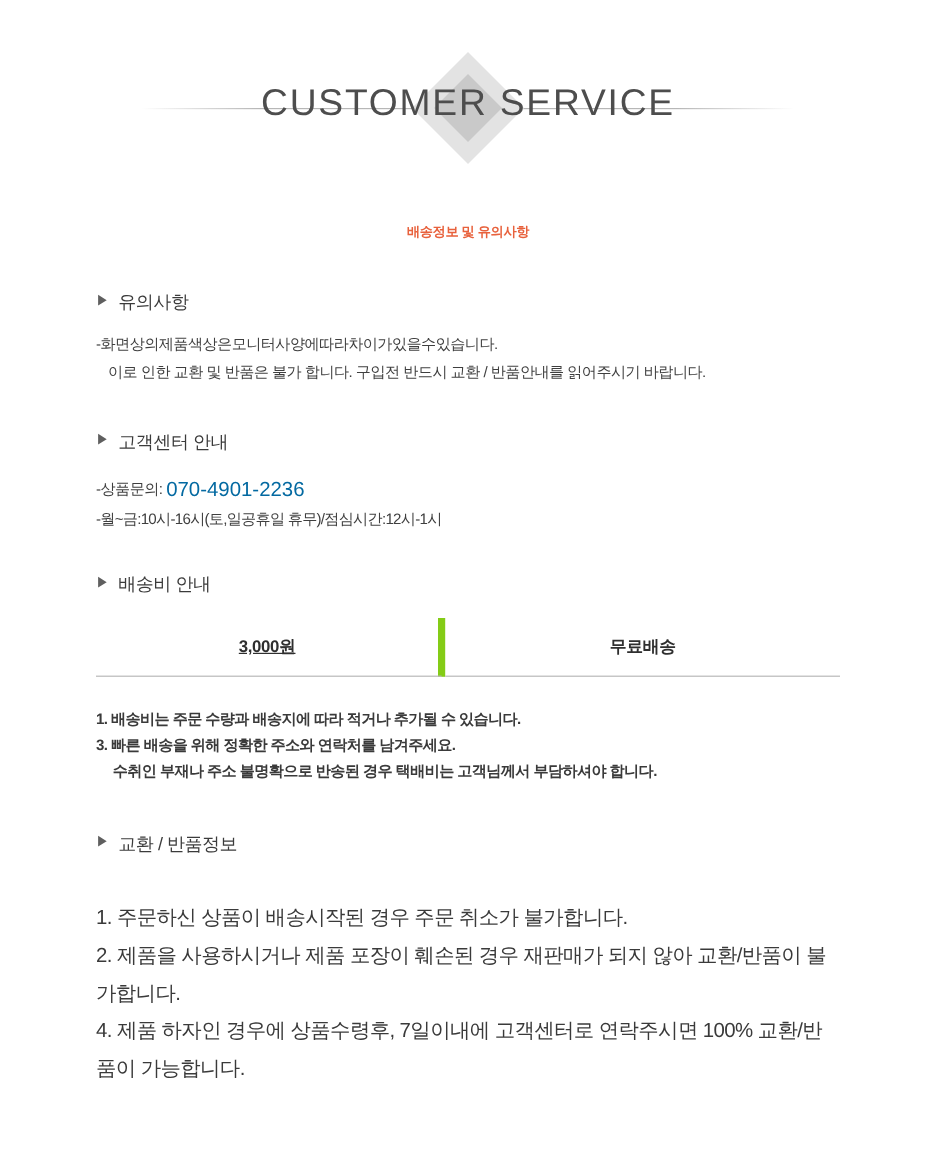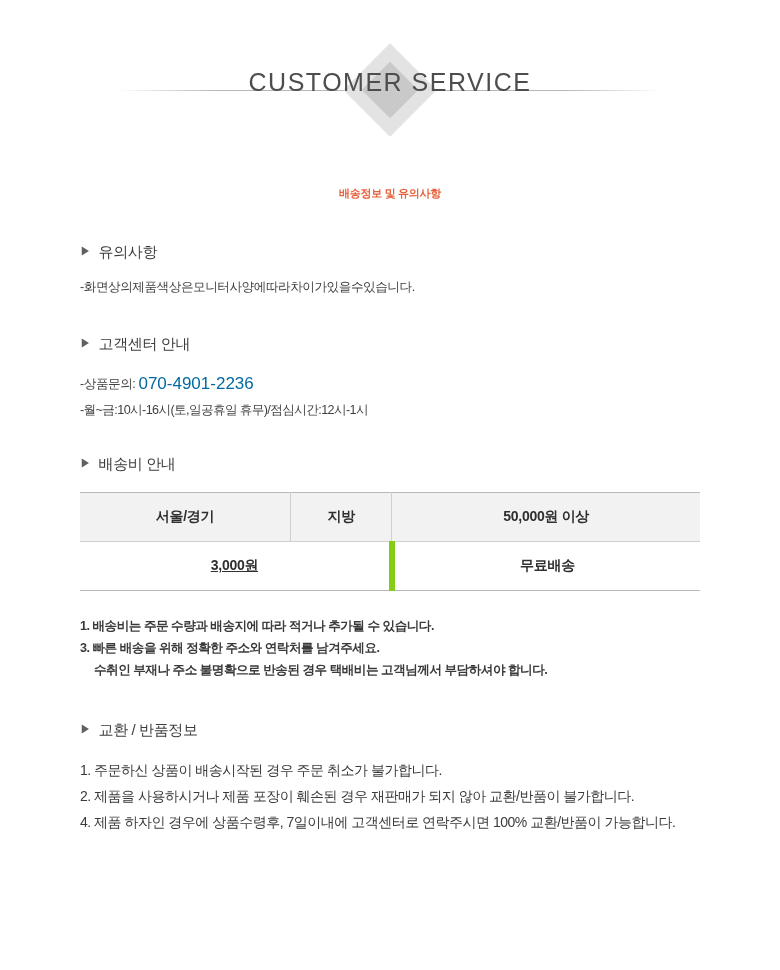--- a/index.html
+++ b/index.html
@@ -56,21 +56,21 @@
     margin-top: -20px;
     background: #c9c9c9;
     transform: rotate(45deg);
   }
   .header-title {
     position: absolute;
     top: 28px;
     left: 0;
     width: 100%;
     text-align: center;
-    font-size: 25px;
+    font-size: 31px;
     letter-spacing: 1.5px;
     color: #4d4d4d;
     font-weight: 400;
   }
 
   
   .intro {
     text-align: center;
     margin-top: 26px;
   }
@@ -172,22 +172,22 @@
     color: #3a3a3a;
     line-height: 1.75;
     letter-spacing: -0.5px;
     font-weight: 700;
   }
   .notes .sub {
     padding-left: 14px;
   }
 
   .return-list {
-    margin-top: 18px;
-    font-size: 14px;
+    margin-top: 36px;
+    font-size: 17px;
     color: #3a3a3a;
     line-height: 1.85;
     letter-spacing: -0.5px;
   }
   .u-strong {
     font-weight: 700;
     text-decoration: underline;
     text-underline-offset: 3px;
   }
 </style>
@@ -208,20 +208,21 @@
   </div>
 
   <div class="content">
 
     <div class="block-notice">
       <div class="sec-head">
         <span class="tri">▶</span>
         <span>유의사항</span>
       </div>
       <div class="body-line">-화면상의제품색상은모니터사양에따라차이가있을수있습니다.</div>
+      <div class="body-line indent">이로 인한 교환 및 반품은 불가 합니다. 구입전 반드시 교환 / 반품안내를 읽어주시기 바랍니다.</div>
     </div>
 
     <div class="block-center">
       <div class="sec-head">
         <span class="tri">▶</span>
         <span>고객센터 안내</span>
       </div>
       <div class="body-line">
         <span>-상품문의:</span>
         <span class="phone">070-4901-2236</span>
@@ -230,25 +231,20 @@
     </div>
 
     <div class="block-ship">
       <div class="sec-head">
         <span class="tri">▶</span>
         <span>배송비 안내</span>
       </div>
 
       <table class="fee">
         <tbody>
-          <tr class="head">
-            <td class="c1">서울/경기</td>
-            <td class="c2">지방</td>
-            <td class="c3">50,000원 이상</td>
-          </tr>
           <tr class="body">
             <td class="c1" colspan="2">3,000원</td>
             <td class="c3">무료배송</td>
           </tr>
         </tbody>
       </table>
 
       <div class="notes">
         <div>1. 배송비는 주문 수량과 배송지에 따라 적거나 추가될 수 있습니다.</div>
         <div>3. 빠른 배송을 위해 정확한 주소와 연락처를 남겨주세요.</div>

